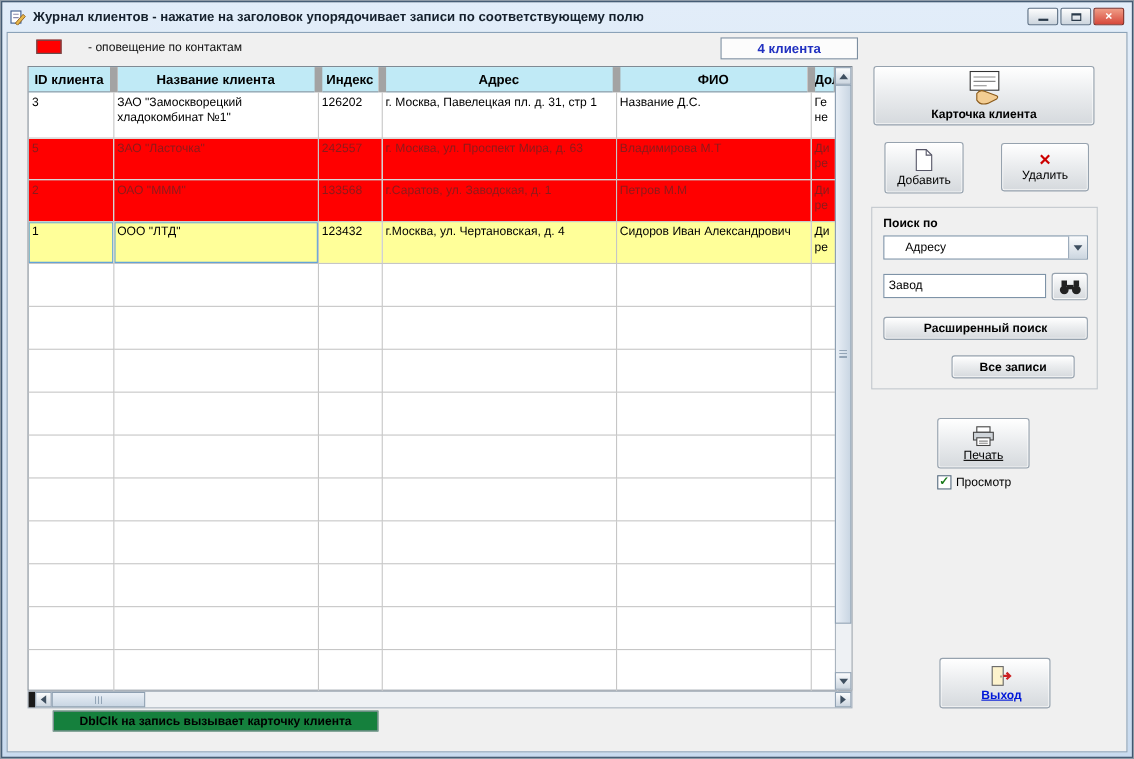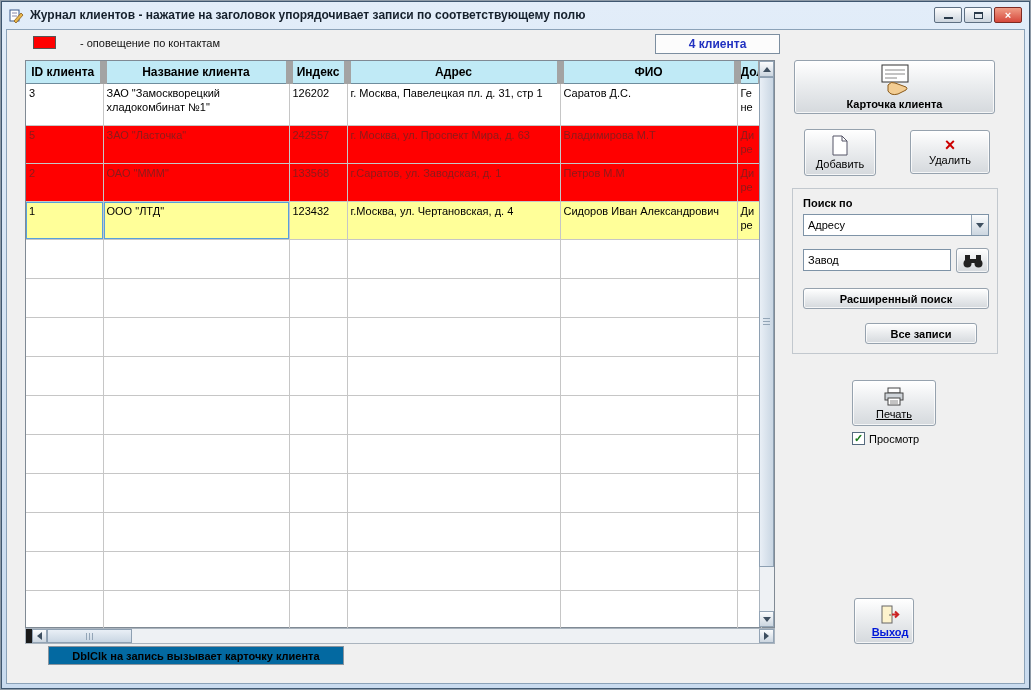--- a/index.html
+++ b/index.html
@@ -47,42 +47,42 @@
   .hthumb{width:85px;height:14px;background:linear-gradient(#e9eff6,#c9d6e3);border:1px solid #8ea0b2;display:flex;align-items:center;justify-content:center;}
   .grip-h{width:8px;height:7px;background:repeating-linear-gradient(90deg,#93a5b7 0 1px,transparent 1px 3px);}
   .htrack{flex:1;}
   .tri{display:block;width:0;height:0;}
   .tri-up{border-left:4px solid transparent;border-right:4px solid transparent;border-bottom:5px solid #3e4f60;}
   .tri-down{border-left:4px solid transparent;border-right:4px solid transparent;border-top:5px solid #3e4f60;}
   .tri-left{border-top:4px solid transparent;border-bottom:4px solid transparent;border-right:5px solid #3e4f60;}
   .tri-right{border-top:4px solid transparent;border-bottom:4px solid transparent;border-left:5px solid #3e4f60;}
 
   
-  .status-hint{position:absolute;left:41px;top:616px;width:296px;height:19px;border:1px solid #8a949e;background:#0369a1;display:flex;align-items:center;justify-content:center;font-size:11px;font-weight:bold;color:#000;}
+  .status-hint{position:absolute;left:41px;top:616px;width:296px;height:19px;border:1px solid #8a949e;background:#15803d;display:flex;align-items:center;justify-content:center;font-size:11px;font-weight:bold;color:#000;}
 
   
   .btn{display:flex;flex-direction:column;align-items:center;justify-content:center;gap:2px;font-family:inherit;font-size:11px;color:#000;background:linear-gradient(#ffffff,#ebedef 45%,#d5d9dd);border:1px solid #96a2ae;border-radius:3px;box-shadow:inset 0 0 0 1px rgba(255,255,255,.75);cursor:default;}
   .bold{font-weight:bold;}
   .card-btn{position:absolute;left:787px;top:30px;width:201px;height:54px;}
   .add-btn{position:absolute;left:797px;top:99px;width:72px;height:47px;}
   .del-btn{position:absolute;left:903px;top:100px;width:80px;height:44px;}
   .xmark{color:#cc0000;font-size:18px;font-weight:bold;line-height:14px;}
   .search-group{position:absolute;left:785px;top:158px;width:206px;height:166px;border:1px solid #c2c8ce;background:#f0f0f0;}
   .group-label{position:absolute;left:10px;top:8px;font-size:11px;}
-  .dropdown{position:absolute;left:10px;top:25px;width:186px;height:22px;background:#fff;border:1px solid #7e93a7;display:flex;align-items:center;font-size:11px;padding-left:4px;}
+  .dropdown{position:absolute;left:10px;top:25px;width:186px;height:22px;background:#fff;border:1px solid #7e93a7;display:flex;align-items:center;font-size:11px;padding-left:19px;}
   .dd-btn{margin-left:auto;width:17px;height:100%;background:linear-gradient(#fbfcfd,#ccd6e0);border-left:1px solid #93a4b5;display:flex;align-items:center;justify-content:center;}
   .search-input{position:absolute;left:10px;top:60px;width:148px;height:22px;border:1px solid #7e93a7;font-family:inherit;font-size:11px;padding:0 4px;background:#fff;}
   .binoc-btn{position:absolute;left:163px;top:59px;width:33px;height:25px;}
   .wide-btn{position:absolute;left:10px;top:99px;width:186px;height:21px;}
   .all-btn{position:absolute;left:72px;top:134px;width:112px;height:21px;}
   .print-btn{position:absolute;left:845px;top:350px;width:84px;height:46px;text-decoration:underline;}
   .checkbox-row{position:absolute;left:845px;top:402px;display:flex;align-items:center;gap:4px;font-size:11px;}
   .cb{width:13px;height:13px;background:#fff;border:1px solid #556a7e;display:flex;align-items:center;justify-content:center;font-size:11px;color:#1a7a1a;line-height:1;}
   .cb.checked::after{content:"\2713";font-weight:bold;}
-  .exit-btn{position:absolute;left:847px;top:568px;width:60px;height:46px;padding-left:12px;}
+  .exit-btn{position:absolute;left:847px;top:568px;width:101px;height:46px;padding-left:12px;}
   .exit-label{color:var(--exit-link,#0018d8);text-decoration:underline;font-weight:bold;}
   .icon{display:flex;align-items:center;justify-content:center;}
 </style>
 </head>
 <body>
 
 <div class="window">
   <div class="titlebar">
     <span class="icon">
       <svg width="15" height="15" viewBox="0 0 15 15">
@@ -131,21 +131,21 @@
             <th>ФИО</th>
             <th>Дол</th>
           </tr>
         </thead>
         <tbody>
           <tr class="r0 row-white">
             <td>3</td>
             <td>ЗАО "Замоскворецкий хладокомбинат №1"</td>
             <td>126202</td>
             <td>г. Москва, Павелецкая пл. д. 31, стр 1</td>
-            <td>Саратов Д.С.</td>
+            <td>Название Д.С.</td>
             <td>Ге не</td>
           </tr>
           <tr class="r1 row-alert">
             <td>5</td>
             <td>ЗАО "Ласточка"</td>
             <td>242557</td>
             <td>г. Москва,  ул. Проспект Мира, д. 63</td>
             <td>Владимирова М.Т</td>
             <td>Ди ре</td>
           </tr>

